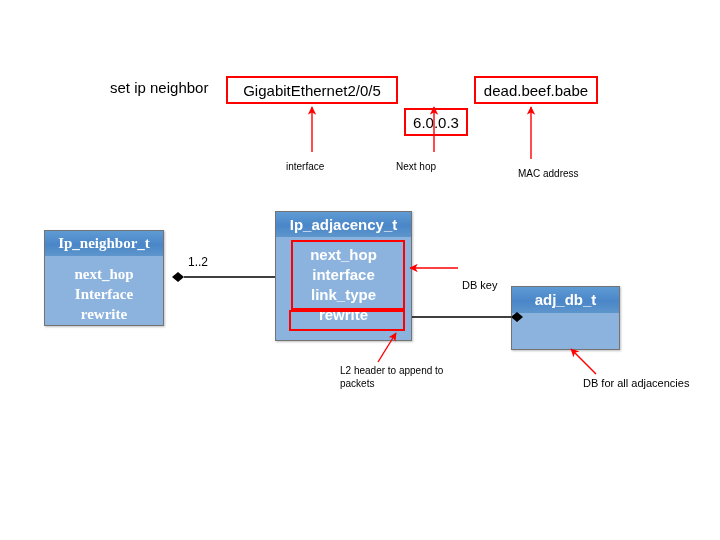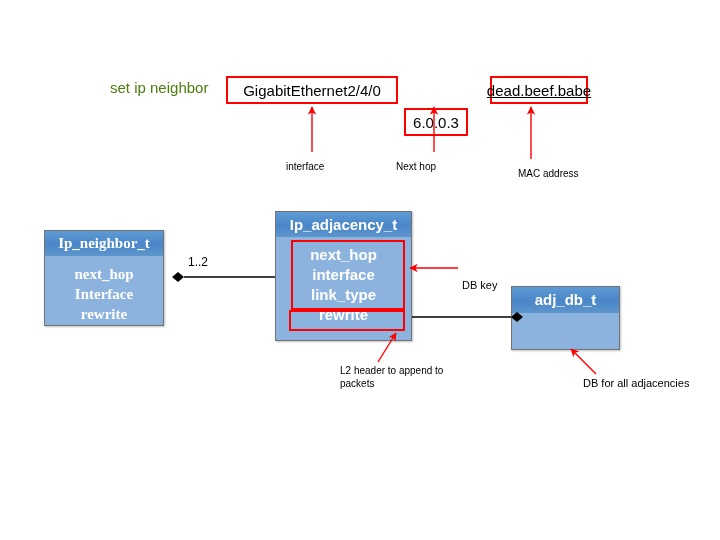--- a/index.html
+++ b/index.html
@@ -7,31 +7,31 @@
     width:720px;height:540px;position:relative;
     background:#ffffff;
     font-family:"Liberation Sans", sans-serif;
     overflow:hidden;
   }
   .stage{position:absolute;left:0;top:0;width:720px;height:540px;}
 
   
   .cmd-label{
     position:absolute;left:110px;top:79px;
-    font-size:15px;color:#4d7c0f;white-space:nowrap;
+    font-size:15px;color:#000000;white-space:nowrap;
   }
   .cmd-box{
     position:absolute;top:76px;height:28px;
     border:2px solid #ff0000;background:#fff;
     display:flex;align-items:center;justify-content:center;
     font-size:15px;color:#000;white-space:nowrap;box-sizing:border-box;
   }
   #cmd-interface{left:226px;width:172px;}
   #cmd-nexthop{left:404px;width:64px;margin-top:32px;}
-  #cmd-mac{left:490px;width:98px;text-decoration:underline;}
+  #cmd-mac{left:474px;width:124px;}
 
   .caption{
     position:absolute;font-size:10px;color:#000;white-space:nowrap;
     line-height:13px;
   }
   #cap-interface{left:286px;top:160px;}
   #cap-nexthop{left:396px;top:160px;}
   #cap-mac{left:494px;top:167px;padding-left:24px;}
 
   
@@ -75,21 +75,21 @@
 
   svg.overlay{position:absolute;left:0;top:0;width:720px;height:540px;overflow:visible;}
 </style>
 </head>
 <body>
 
 <div class="stage">
 
   <div class="cmd-label">set ip neighbor</div>
 
-  <div class="cmd-box" id="cmd-interface">GigabitEthernet2/4/0</div>
+  <div class="cmd-box" id="cmd-interface">GigabitEthernet2/0/5</div>
   <div class="cmd-box" id="cmd-nexthop">6.0.0.3</div>
   <div class="cmd-box" id="cmd-mac">dead.beef.babe</div>
 
   <div class="caption" id="cap-interface">interface</div>
   <div class="caption" id="cap-nexthop">Next hop</div>
   <div class="caption" id="cap-mac">MAC address</div>
 
   <div class="class-box" id="box-neighbor">
     <div class="class-title">Ip_neighbor_t</div>
     <div class="class-body">

